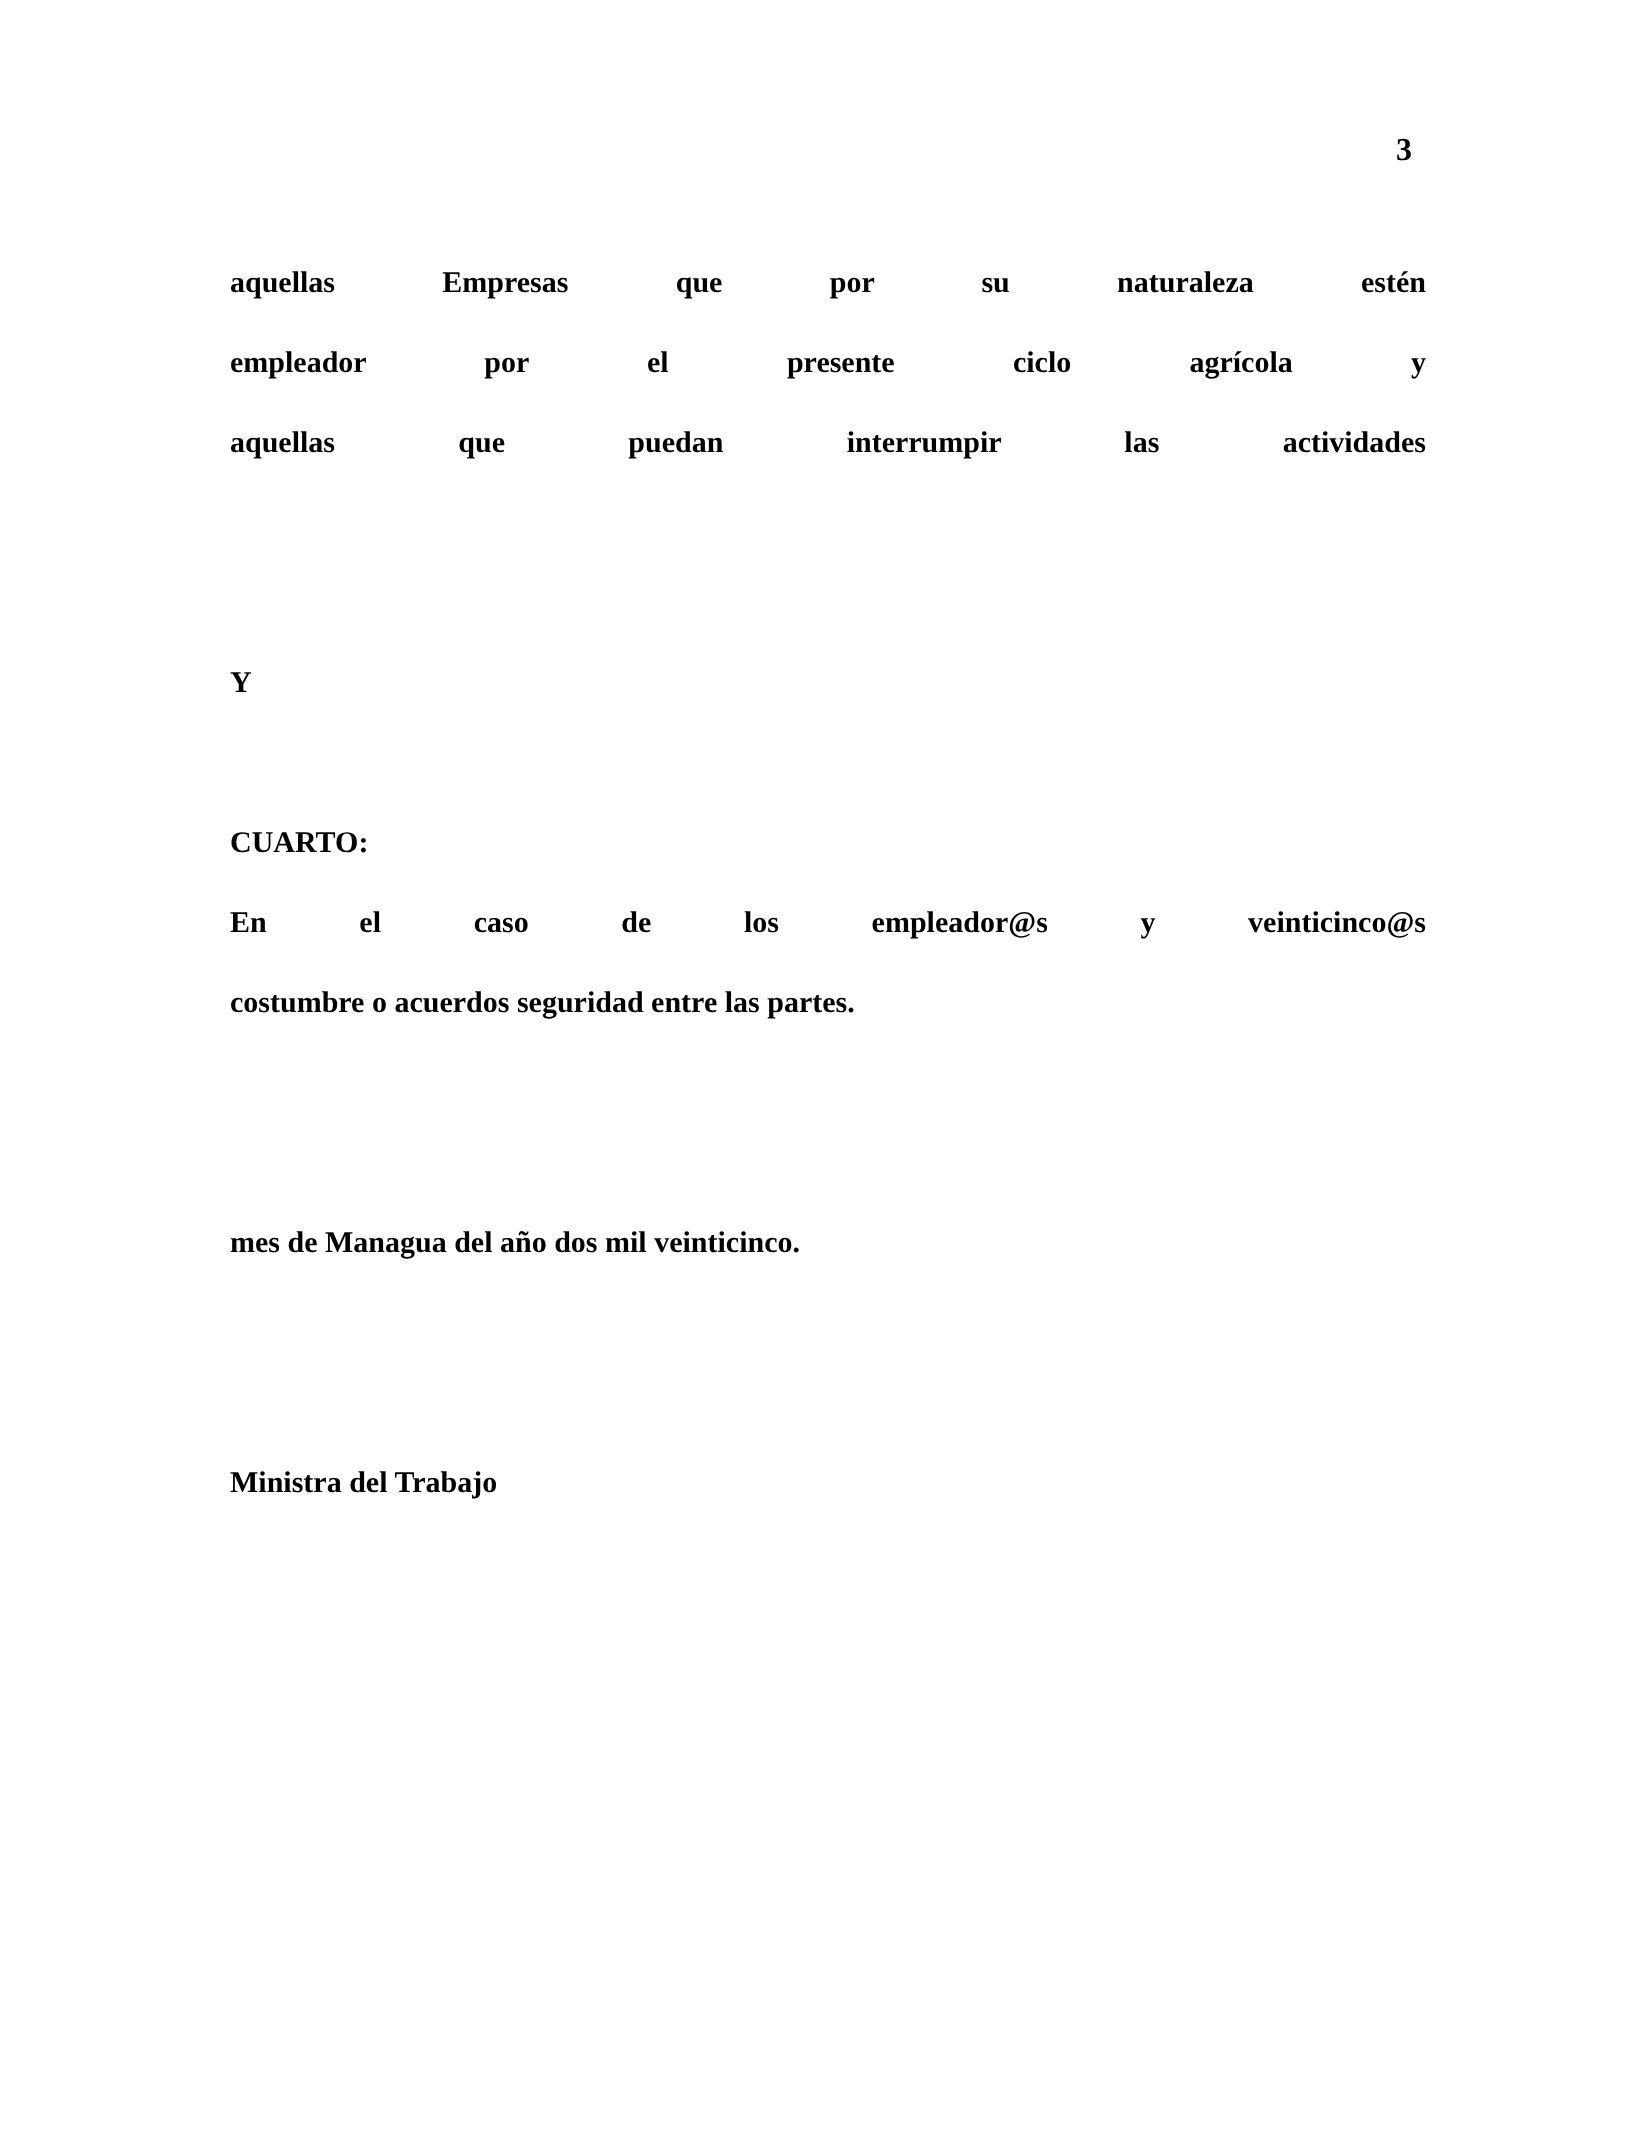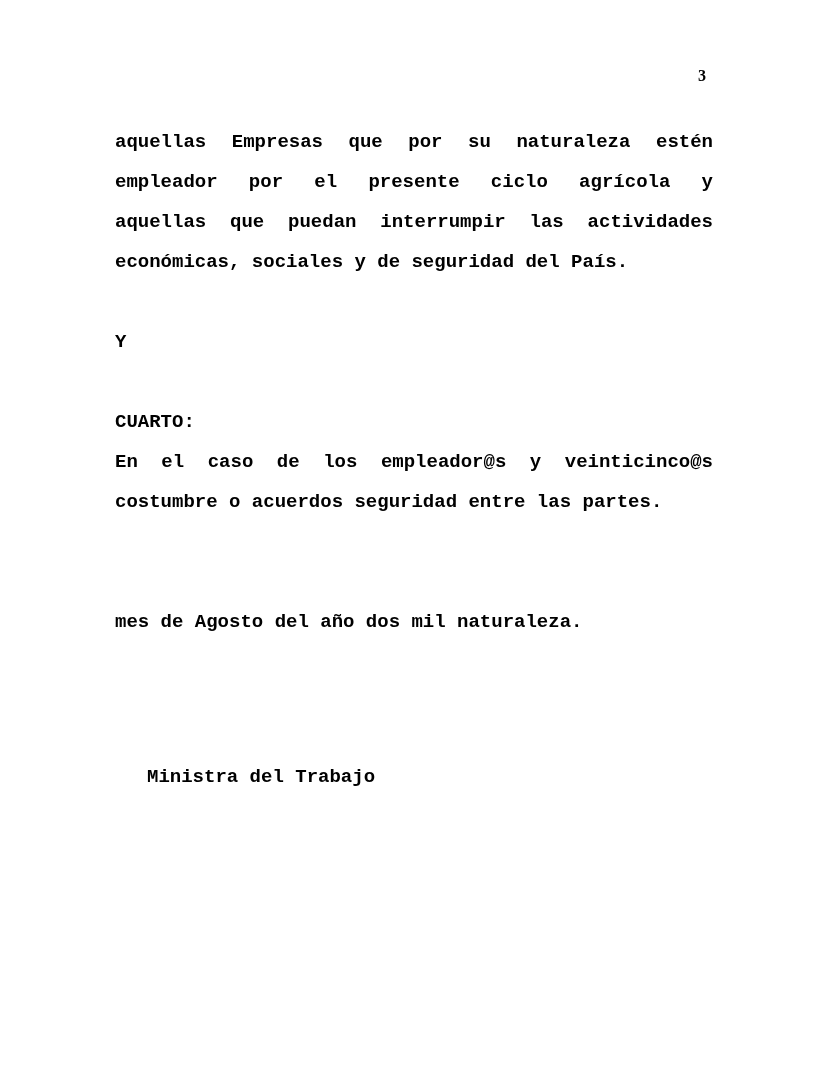--- a/index.html
+++ b/index.html
@@ -20,63 +20,62 @@
       top: 66px;
       font-family: "Liberation Serif", "DejaVu Serif", serif;
       font-weight: bold;
       font-size: 16px;
       line-height: 20px;
     }
     .body-text {
       position: absolute;
       left: 115px;
       width: 598px;
-      font-family: Liberation Mono, monospace;
+      font-family: Liberation Serif, serif;
       font-weight: bold;
-      font-size: 19px;
+      font-size: 15px;
       line-height: 40px;
       letter-spacing: 0px;
     }
     .line {
       display: block;
       height: 40px;
       white-space: pre;
     }
     .justify {
       text-align: justify;
       text-align-last: justify;
       white-space: normal;
     }
     .block-1 { top: 122px; }
     .block-y { top: 322px; }
     .block-cuarto { top: 402px; }
     .block-dado { top: 602px; }
-    .block-signature { top: 757px; margin-left: 32px; }
+    .block-signature { top: 722px; }
   </style>
 </head>
 <body>
 
 <div class="page-number">3</div>
 
 <div class="body-text block-1">
   <span class="line justify">aquellas Empresas que por su naturaleza estén</span>
   <span class="line justify">empleador por el presente ciclo agrícola y</span>
   <span class="line justify">aquellas que puedan interrumpir las actividades</span>
-  <span class="line">económicas, sociales y de seguridad del País.</span>
 </div>
 
 <div class="body-text block-y">
   <span class="line">Y</span>
 </div>
 
 <div class="body-text block-cuarto">
   <span class="line">CUARTO:</span>
   <span class="line justify">En el caso de los empleador@s y veinticinco@s</span>
   <span class="line">costumbre o acuerdos seguridad entre las partes.</span>
 </div>
 
 <div class="body-text block-dado">
-  <span class="line">mes de Agosto del año dos mil naturaleza.</span>
+  <span class="line">mes de Managua del año dos mil veinticinco.</span>
 </div>
 
 <div class="body-text block-signature">
   <span class="line">Ministra del Trabajo</span>
 </div>
 
 </body></html>

